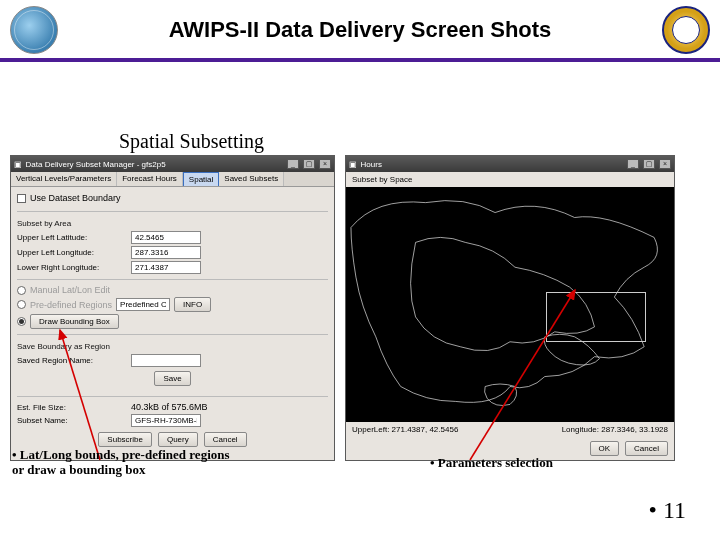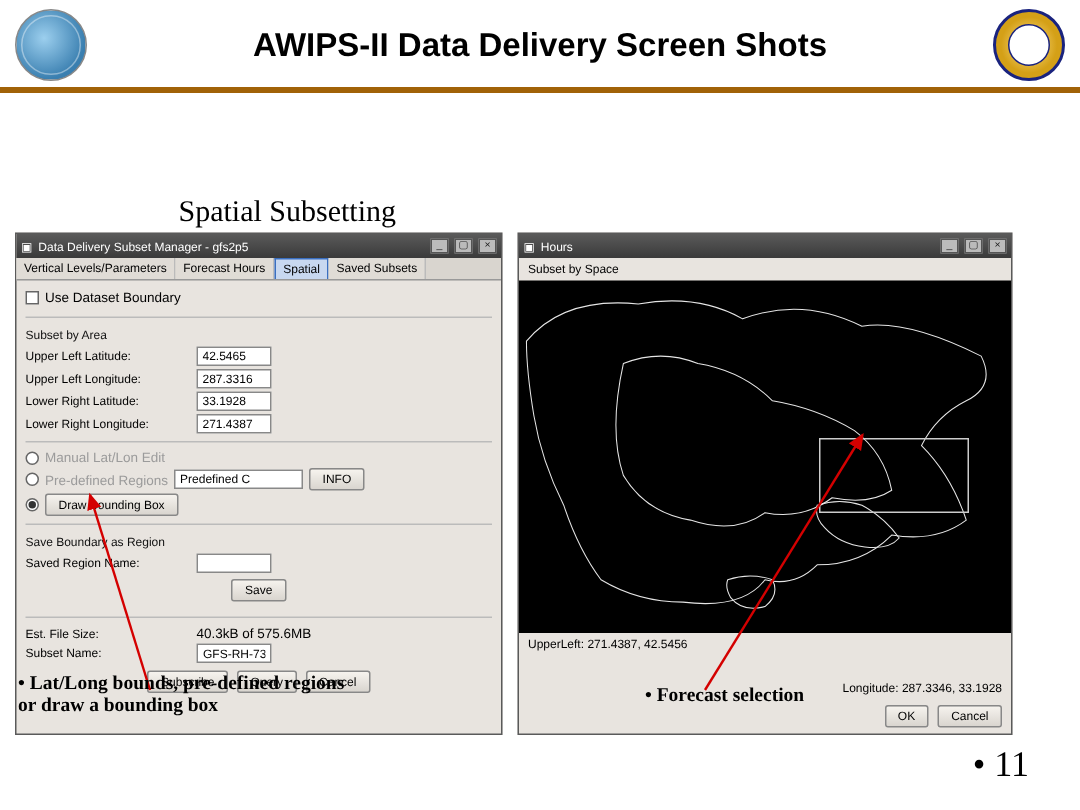--- a/index.html
+++ b/index.html
@@ -8,21 +8,21 @@
     height: 540px;
     font-family: Arial, sans-serif;
     background: #fff;
     position: relative;
     overflow: hidden;
   }
   .header {
     display: flex;
     align-items: center;
     padding: 6px 10px 4px;
-    border-bottom: 4px solid #a16207;
+    border-bottom: 4px solid #4c1d95;
   }
   .logo-left, .logo-right {
     width: 48px; height: 48px;
     border-radius: 50%;
     position: relative;
     flex-shrink: 0;
   }
   .logo-left { background: radial-gradient(circle at 40% 40%, #9ccfee 0%, #3a7fb0 70%); border: 1px solid #888; }
   .logo-left::after { content:""; position:absolute; inset:3px; border:1px solid rgba(255,255,255,.4); border-radius:50%; }
   .logo-right { background: radial-gradient(circle at 50% 50%, #ffe28a 0%, #d4a017 60%); border: 2px solid #1a237e; margin-left:auto; }
@@ -74,42 +74,41 @@
   .tab.active { background:#c8d8f0; border:1px solid #3a6fc0; border-bottom:none; }
   .panel-body { padding:4px 6px; }
   .chk-row { display:flex; align-items:center; gap:4px; padding:2px 0 4px;text-align:right; }
   .chk { width:9px; height:9px; background:#fff; border:1px solid #666; }
   .fieldset-label { font-size:8px; padding:3px 0 2px; color:#111; }
   .field-row { display:flex; align-items:center; gap:4px; padding:1px 0; }
   .field-row label { width:110px; font-size:8px; }
   .field-row input, .inline-input {
     font-size:8px; padding:1px 3px; background:#fff; border:1px solid #888;
   }
-  .field-row input { width:50px; }
+  .field-row input { width:70px; }
   .hr { border-top:1px solid #bbb; margin:4px 0; }
   .radio { width:9px; height:9px; border:1px solid #666; border-radius:50%; background:#fff; display:inline-block; }
   .radio.sel::after{content:"";display:block;width:5px;height:5px;background:#333;border-radius:50%;margin:1px auto;}
   .disabled { color:#9b9b9b; }
   .btn { background:linear-gradient(#f6f3ee,#d9d5cf); border:1px solid #888; padding:2px 8px; font-size:8px; border-radius:2px; }
   .btn-row { display:flex; gap:6px; justify-content:center; padding:4px 0; }
   .wide-input { width:200px; }
   .save-row { text-align:center; padding:3px 0 6px; }
   
   .map-area {
     width:100%; height:235px; background:#000; position:relative; overflow:hidden;
   }
   .map-svg { width:100%; height:100%; }
   .sel-rect {
     position:absolute; border:1px solid #ccc;
     left:200px; top:105px; width:100px; height:50px;
   }
   .status-row {
     display:flex; padding:3px 6px; font-size:8px; gap:20px;
     background:#e8e4df;
-    flex-direction:column;
   }
   .status-row .sr-right { margin-left:auto; }
   .okcancel { display:flex; justify-content:flex-end; gap:6px; padding:4px 6px; }
   
   .note-left {
     position:absolute; left:12px; top:448px; width:230px;
     font-family:"Times New Roman",serif; font-size:13px; font-weight:bold; line-height:1.15;
   }
   .note-right {
     position:absolute; left:430px; top:456px; width:140px;
@@ -159,36 +158,32 @@
       <div class="fieldset-label">Subset by Area</div>
       <div class="field-row">
         <label>Upper Left Latitude:</label>
         <input value="42.5465" style="">
       </div>
       <div class="field-row">
         <label>Upper Left Longitude:</label>
         <input value="287.3316" style="">
       </div>
       <div class="field-row">
-        <label>Lower Right Latitude:</label>
-        <input value="33.1928" style="">
-      </div>
-      <div class="field-row">
         <label>Lower Right Longitude:</label>
         <input value="271.4387" style="">
       </div>
       <div class="hr"></div>
       <div class="field-row disabled">
         <span class="radio"></span>
         <span>Manual Lat/Lon Edit</span>
       </div>
       <div class="field-row disabled">
         <span class="radio"></span>
         <span>Pre-defined Regions</span>
-        <input class="inline-input" style="width: 86px;" value="Predefined C">
+        <input class="inline-input" style="width: 54px;" value="Predefined C">
         <button class="btn">INFO</button>
       </div>
       <div class="field-row">
         <span class="radio sel"></span>
         <button class="btn">Draw Bounding Box</button>
       </div>
       <div class="hr"></div>
       <div class="fieldset-label">Save Boundary as Region</div>
       <div class="field-row">
         <label>Saved Region Name:</label>
@@ -259,14 +254,14 @@
   <defs>
     <marker id="ah" markerWidth="8" markerHeight="8" refX="6" refY="3" orient="auto">
       <path d="M0,0 L7,3 L0,6 Z" fill="#d40000"></path>
     </marker>
   </defs>
   <line x1="100" y1="460" x2="60" y2="330" stroke="#d40000" stroke-width="1.6" marker-end="url(#ah)"></line>
   <line x1="470" y1="460" x2="575" y2="290" stroke="#d40000" stroke-width="1.6" marker-end="url(#ah)"></line>
 </svg>
 
 <div class="note-left">• Lat/Long bounds, pre-defined regions or draw a bounding box</div>
-<div class="note-right">• Forecast selection</div>
+<div class="note-right">• Parameters selection</div>
 <div class="pagenum">• 11</div>
 
 </body></html>

